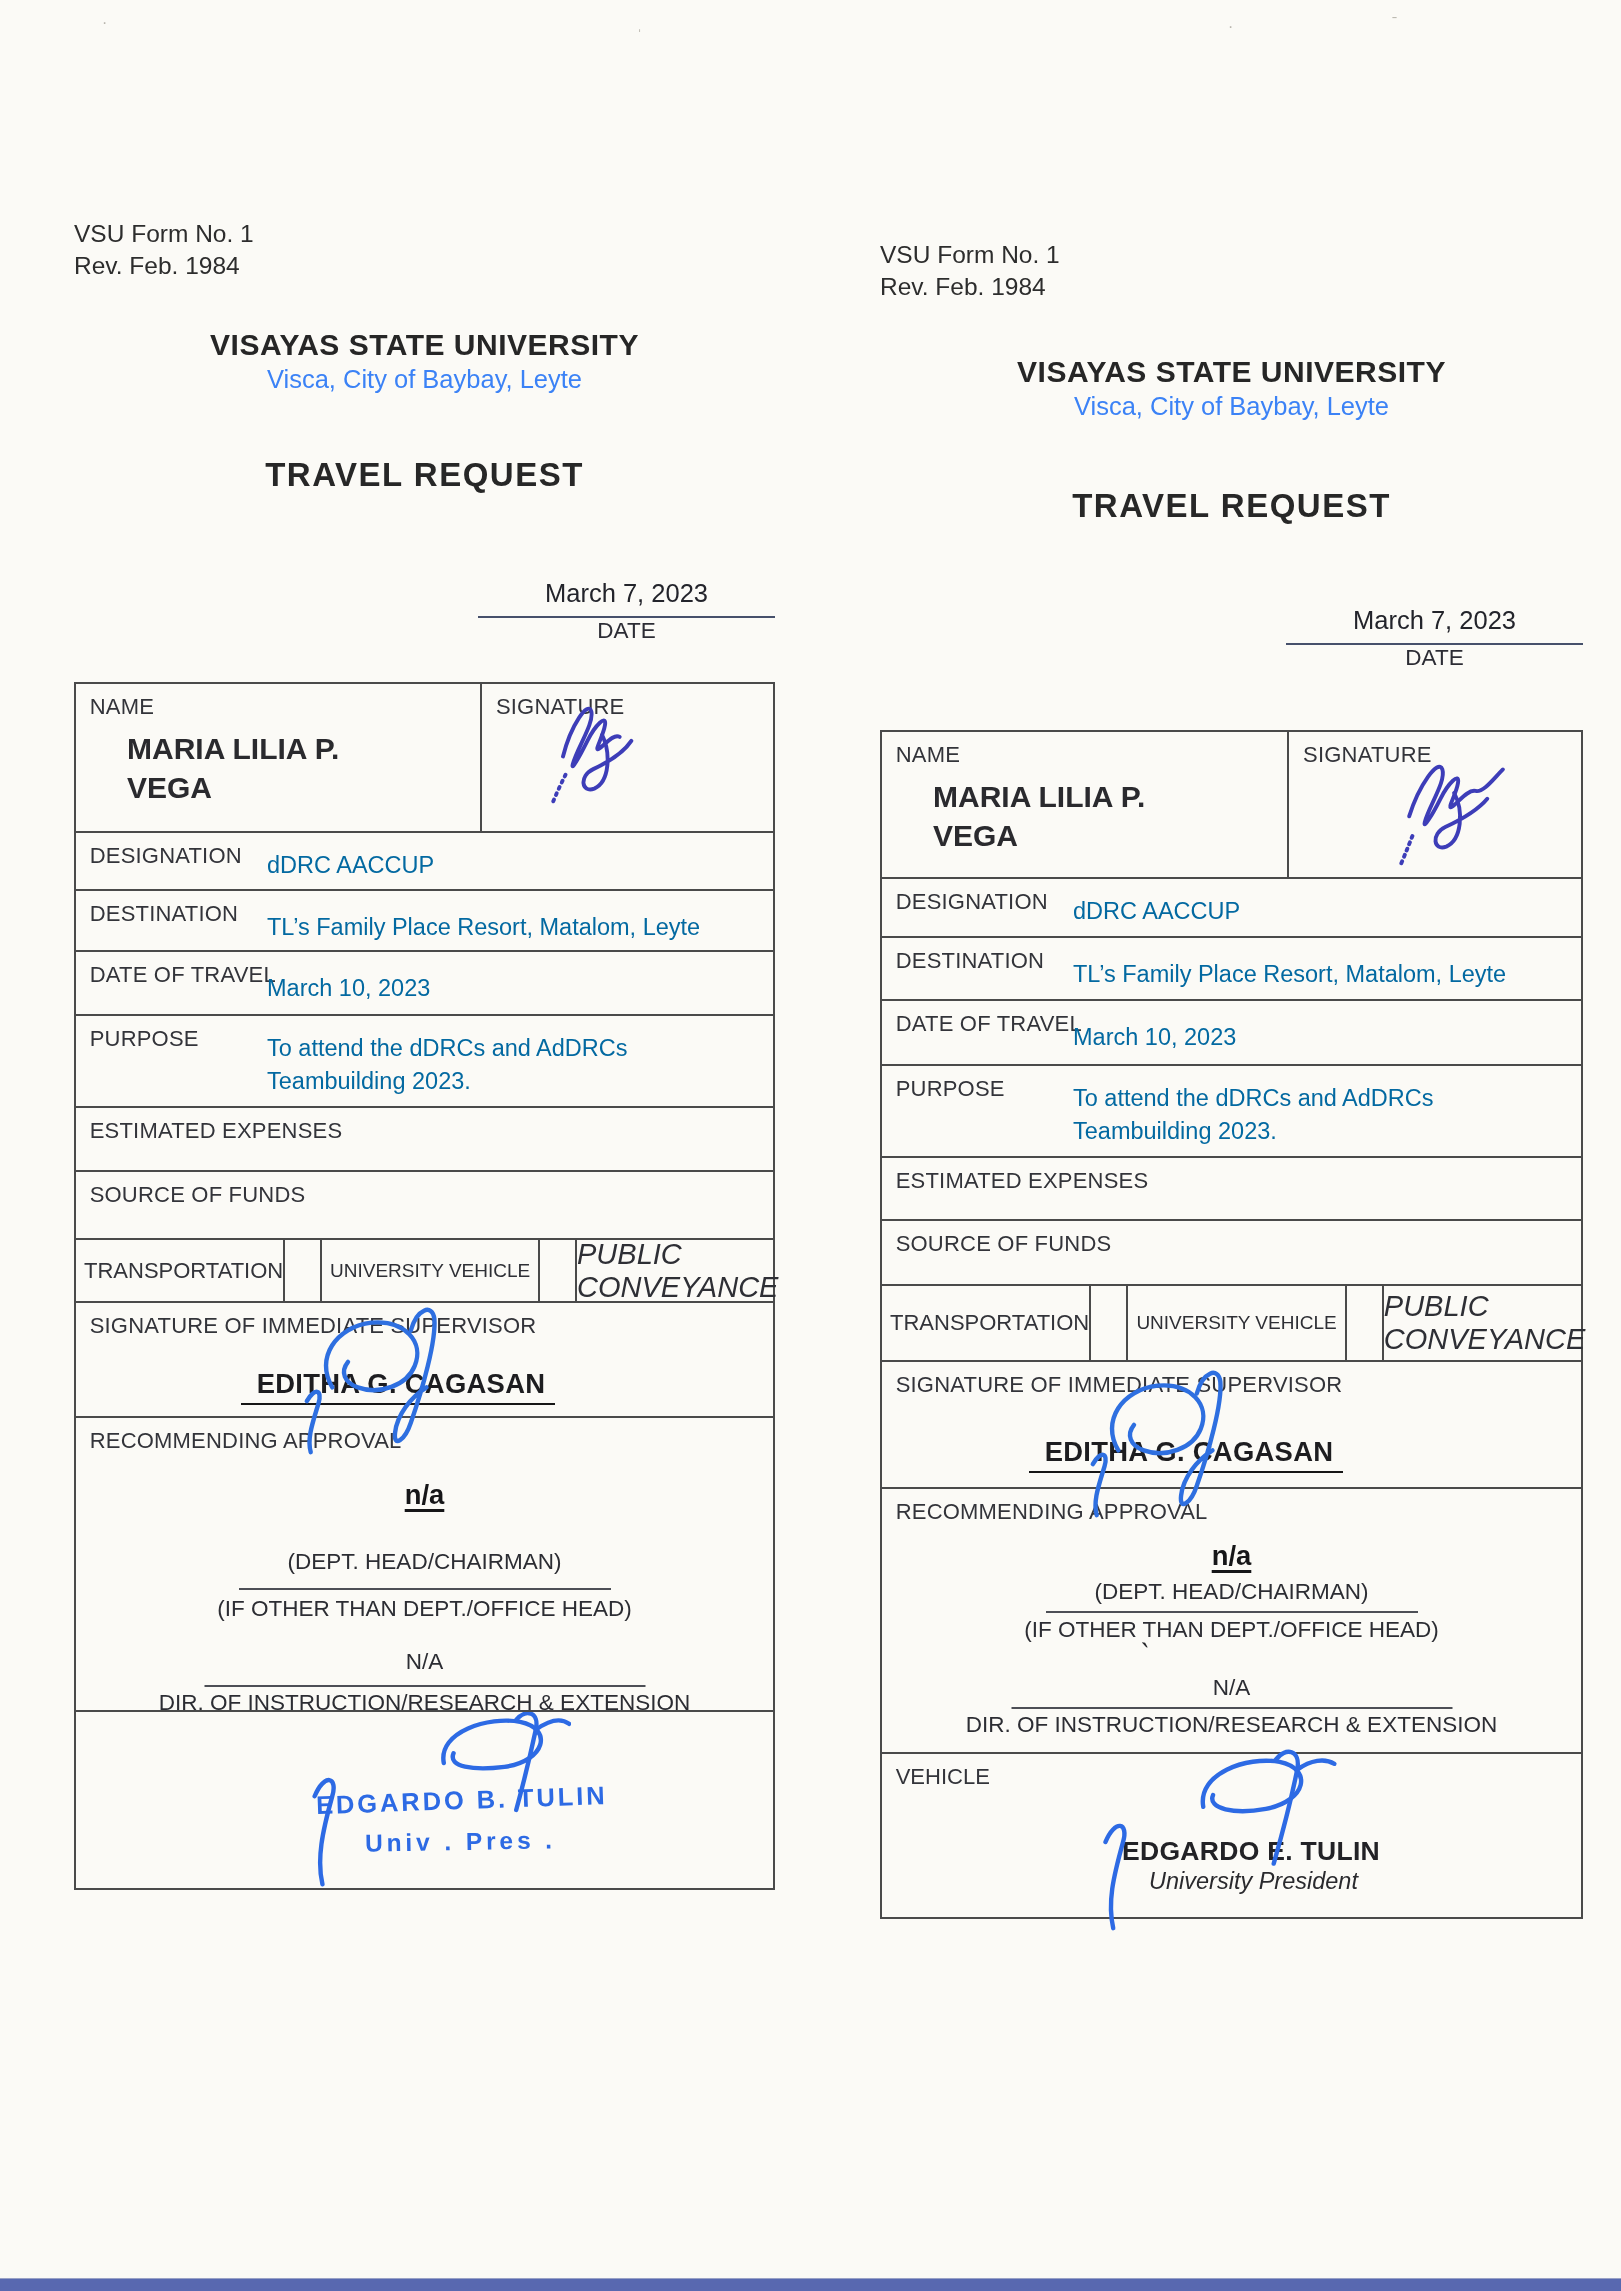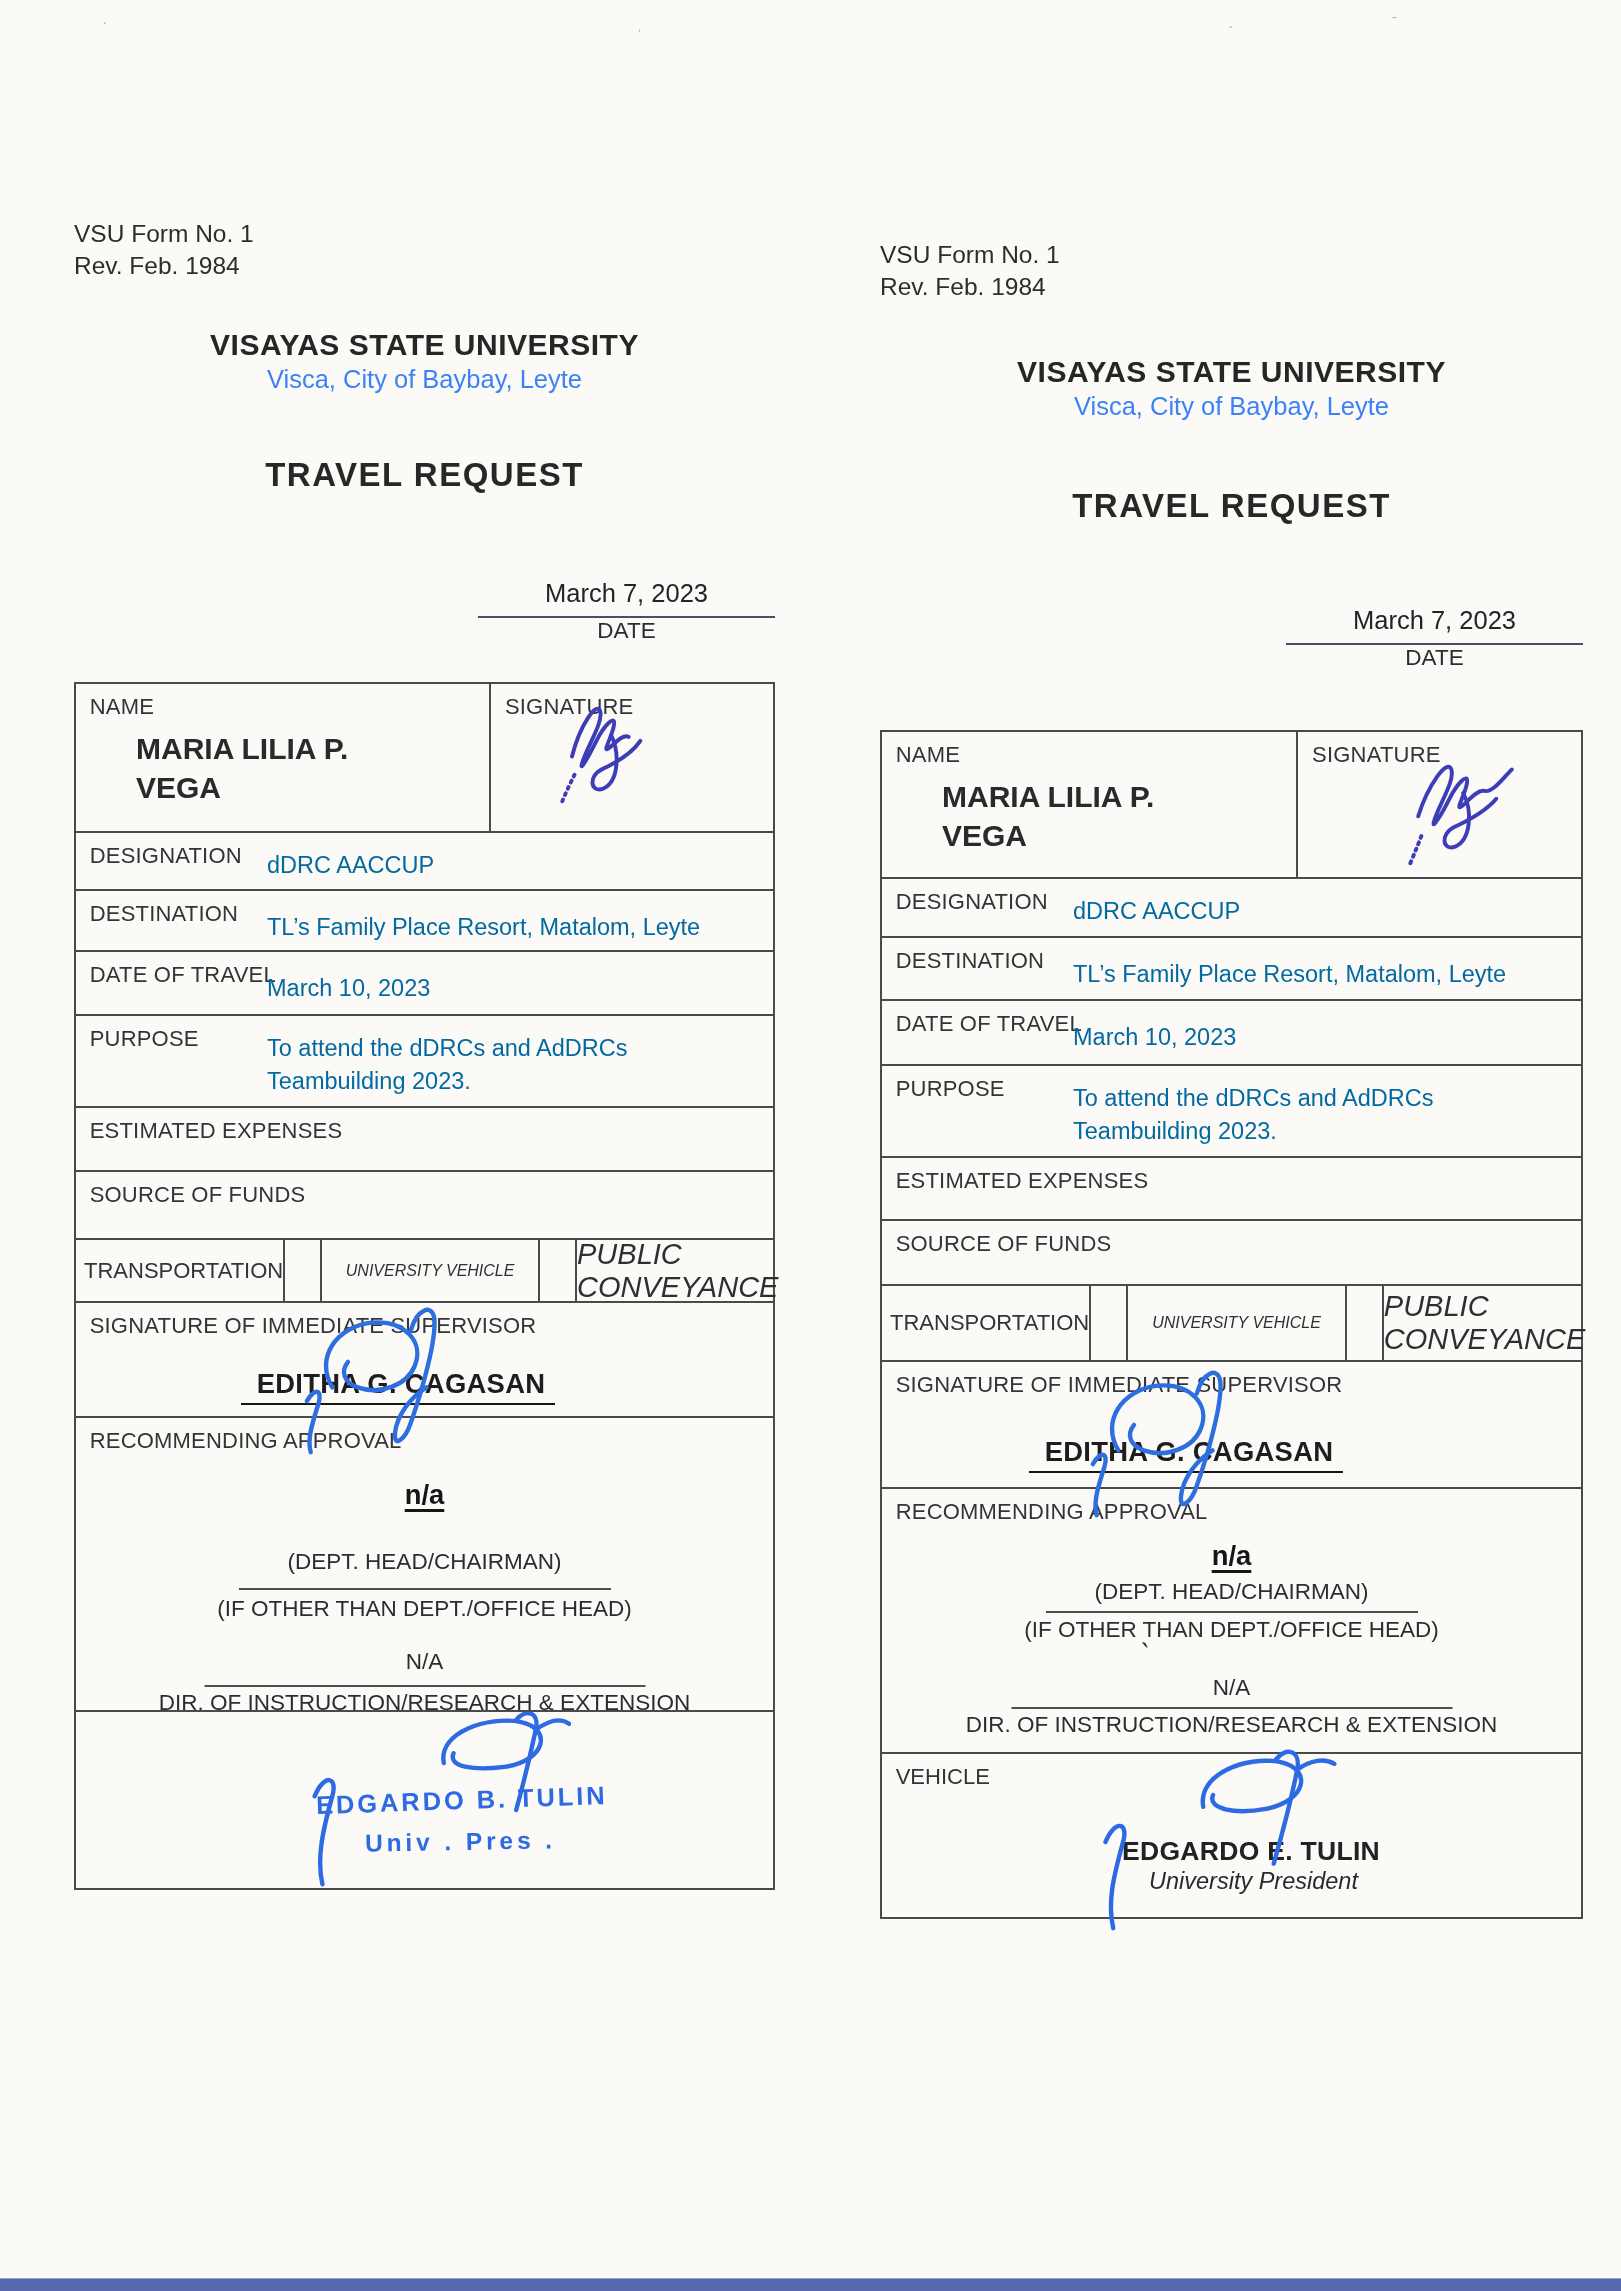--- a/index.html
+++ b/index.html
@@ -29,30 +29,30 @@
 
   .tbl{position:absolute;left:0;border:2px solid #4a4a4a;background:transparent;}
   #form-left  .tbl{top:464px;width:697px;}
   #form-right .tbl{top:493px;width:699px;}
   .frow{position:relative;border-top:2px solid #4a4a4a;}
   .frow:first-child{border-top:none;}
   .flabel{position:absolute;left:13.7px;top:9.8px;font-size:22px;color:#33343a;letter-spacing:0.2px;}
   .fvalue{position:absolute;left:191px;top:19.6px;font-size:23.5px;color:#0369a1;width:495px;line-height:1.4;}
 
   .row-name{display:flex;}
-  .cell-name{flex:0 0 58%;border-right:2px solid #4a4a4a;position:relative;padding-left:9px;}
+  .cell-name{flex:0 0 58%;border-right:2px solid #4a4a4a;position:relative;}
   .cell-sig{flex:1 1 auto;position:relative;}
   .name-value{margin:45px 0 0 51px;width:294px;font-weight:bold;font-size:30px;line-height:1.3;color:#2a2a2e;}
 
   .row-transport{display:flex;}
   .row-transport .tcell{position:relative;display:flex;align-items:center;}
   .tcell + .tcell{border-left:2px solid #4a4a4a;}
   .tcell-label{flex:0 0 27.5%;padding-left:8px;font-size:22px;color:#33343a;}
   .tcell-box{flex:0 0 5%;}
-  .tcell-opt{flex:0 0 31%;justify-content:center;font-size:16px;font-style:italic;color:#2e2f35;}
+  .tcell-opt{flex:0 0 31%;justify-content:center;font-size:19px;color:#2e2f35;}
   .tcell-opt2{flex:1 1 auto;justify-content:center;font-size:29px;font-style:italic;color:#2e2f35;}
 
   .sig-svg{position:absolute;pointer-events:none;}
   .supervisor-name{position:absolute;font-weight:bold;font-size:27.4px;color:#1d1d20;
     border-bottom:2.9px solid #161616;padding:0 9.8px 2.9px 15.7px;letter-spacing:0.3px;z-index:2;}
   #form-left  .supervisor-name{left:165px;top:65px;}
   #form-right .supervisor-name{left:147px;top:74px;}
 
   .rec-item{position:absolute;left:50%;transform:translateX(-50%);text-align:center;white-space:nowrap;}
   .rec-na{font-weight:bold;font-size:27.4px;color:#161618;text-decoration:underline;text-underline-offset:4.9px;text-decoration-thickness:2.5px;}

